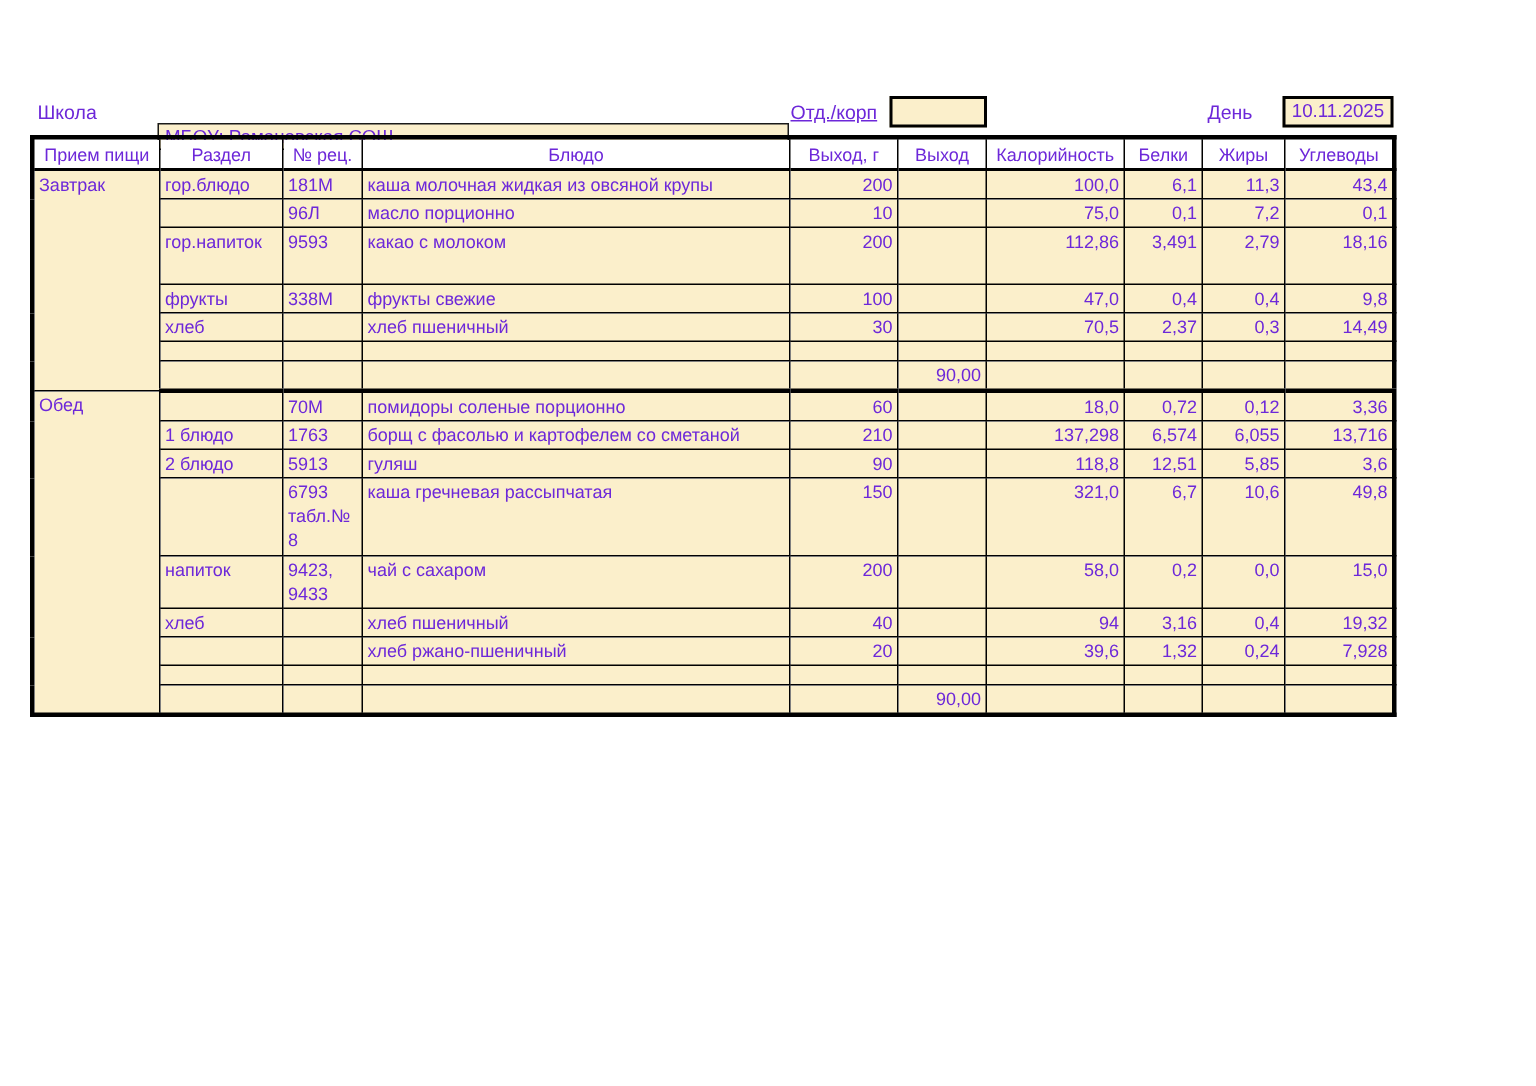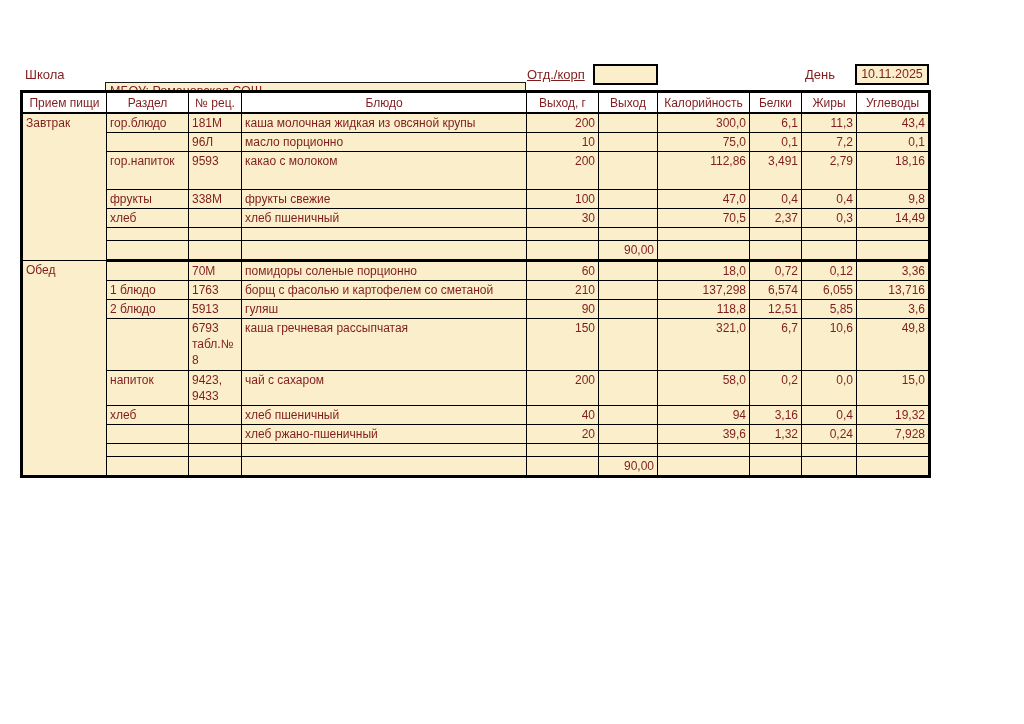--- a/index.html
+++ b/index.html
@@ -1,21 +1,21 @@
 <!DOCTYPE html>
 <html><head>
 <meta charset="utf-8">
 <style>
   html,body{margin:0;padding:0;background:#e8e8e8;}
   .page{
     position:relative;
     width:1024px;height:724px;
     background:#ffffff;
     font-family:"Liberation Sans","DejaVu Sans",sans-serif;
-    color:#7f1d1d;
+    color:#6d28d9;
     overflow:hidden;
   }
   .lbl{
     position:absolute;
     font-size:13px;
     line-height:18px;
     white-space:nowrap;
   }
   .field{
     position:absolute;
@@ -123,21 +123,21 @@
 
     <tbody>
 
       <tr style="height:19px">
         <td class="meal" rowspan="7">Завтрак</td>
         <td class="white">гор.блюдо</td>
         <td class="rec">181М</td>
         <td>каша молочная жидкая из овсяной крупы</td>
         <td class="num">200</td>
         <td></td>
-        <td class="num">300,0</td>
+        <td class="num">100,0</td>
         <td class="num">6,1</td>
         <td class="num">11,3</td>
         <td class="num">43,4</td>
       </tr>
       <tr style="height:19px">
         <td class="white"></td>
         <td class="rec">96Л</td>
         <td>масло порционно</td>
         <td class="num">10</td>
         <td></td>

